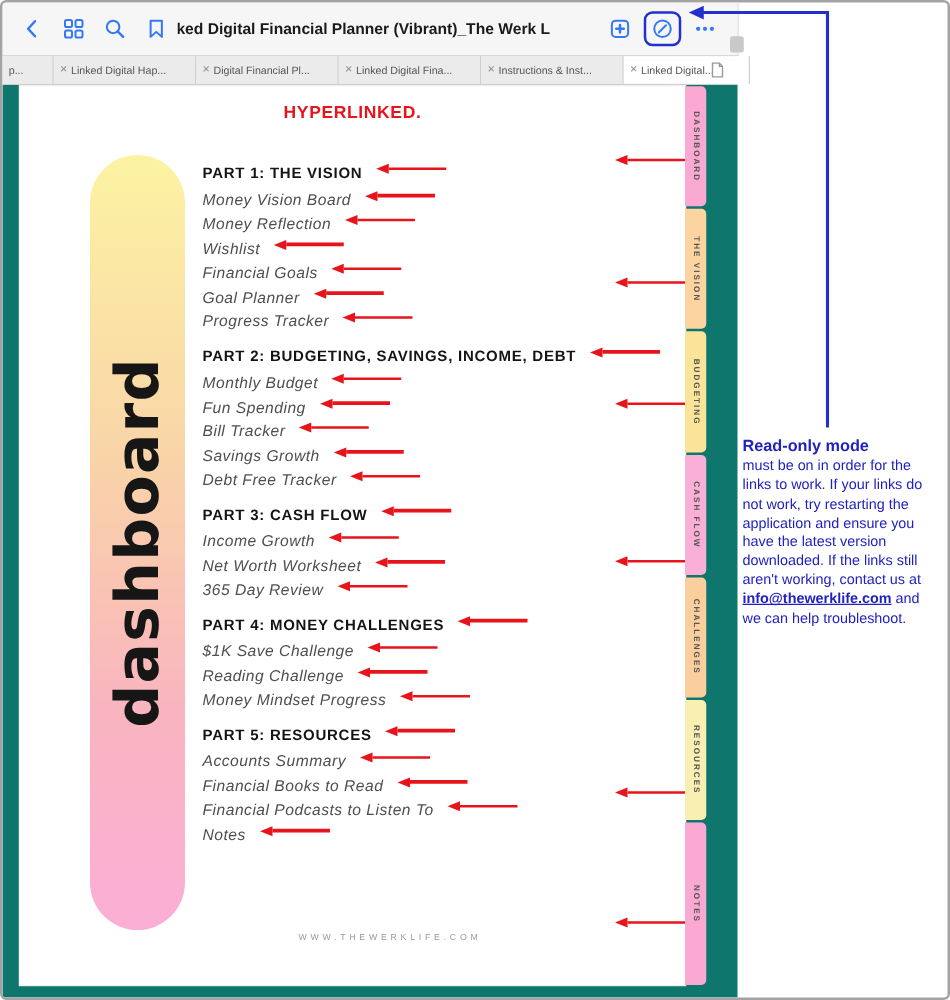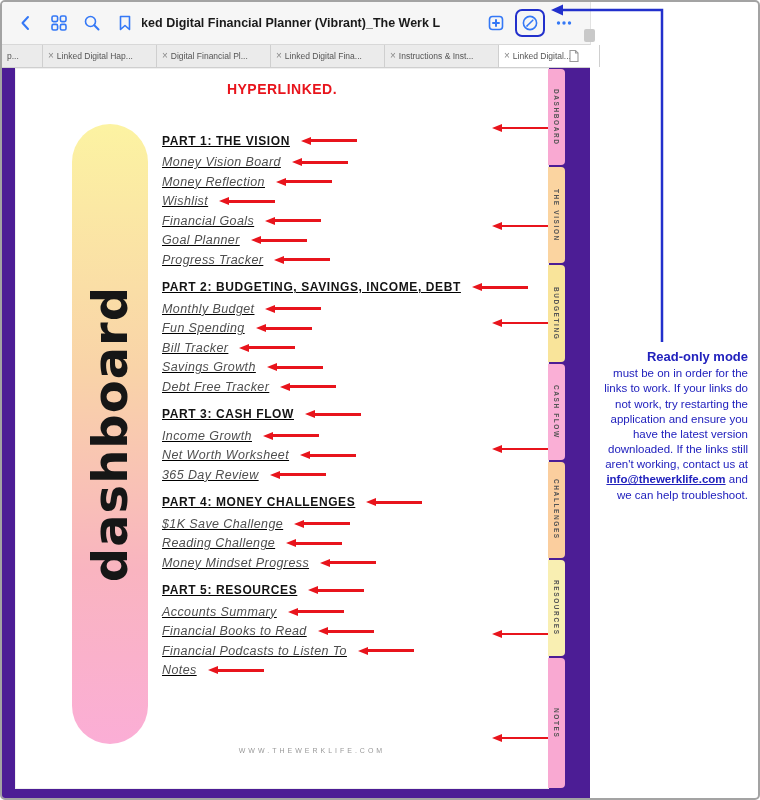--- a/index.html
+++ b/index.html
@@ -28,53 +28,53 @@
     border-bottom:1px solid #cfcfcf;display:flex;align-items:stretch;}
   .tab{width:103px;flex:none;display:flex;align-items:center;gap:3px;padding:0 5px;
     border-right:1px solid #cfcfcf;overflow:hidden;cursor:pointer;background:#ebebeb;}
   .tab:first-child{width:30px;}
   .tab.active{background:#ffffff;width:90px;}
   .tab-close{font-size:10px;color:#8a8a8a;line-height:1;cursor:pointer;}
   .tab-label{font-size:8.5px;color:#555;white-space:nowrap;overflow:hidden;}
   .tabend-icon{position:absolute;left:566px;top:47px;}
 
   
-  .docarea{position:absolute;left:0;top:66px;width:588px;bottom:0;background:#4c1d95;}
+  .docarea{position:absolute;left:0;top:66px;width:588px;bottom:0;background:#0f766e;}
   .page{position:absolute;left:14px;top:1px;width:532px;height:719px;background:#fff;
     box-shadow:0 0 0 1px #efefef;}
   .heading{position:absolute;left:0;top:12px;width:100%;text-align:center;color:var(--red);
     font-weight:800;letter-spacing:.5px;}
   .heading .l1{font-size:14px;margin-bottom:2px;}
   .heading .l2{font-size:13.5px;}
   .pill{position:absolute;left:56px;top:55px;width:76px;height:620px;border-radius:38px;
     background:linear-gradient(180deg,#fcf3a2 0%,#f9d3a8 40%,#f9b4c0 72%,#fbaed6 100%);
     display:flex;align-items:center;justify-content:center;overflow:visible;}
   .pill-label{transform:rotate(-90deg);white-space:nowrap;font-family:"DejaVu Sans",sans-serif;
     font-weight:bold;font-size:48px;letter-spacing:1px;color:#161616;}
   .toc{position:absolute;left:146px;top:62px;width:380px;}
-  .toc-row{display:flex;align-items:center;height:19.5px;cursor:pointer;text-decoration:underline;}
+  .toc-row{display:flex;align-items:flex-start;height:19.5px;cursor:pointer;}
   .toc-row.head{margin:8px 0 2px;}
   .toc-row.head:first-child{margin-top:0;}
   .toc-head{font-weight:bold;color:#141414;font-size:12px;letter-spacing:.6px;white-space:nowrap;}
   .toc-item{font-style:italic;color:#4f4f4f;font-size:12.5px;letter-spacing:.4px;white-space:nowrap;}
   .r-arrow{display:inline-flex;align-items:center;margin-left:11px;}
   .r-arrow::before{content:"";width:0;height:0;border-top:4.5px solid transparent;
     border-bottom:4.5px solid transparent;border-right:10px solid var(--red);}
   .r-arrow::after{content:"";height:2.8px;width:46px;background:var(--red);}
   .nav-arrow{position:absolute;left:476px;margin-left:0;}
   .footer{position:absolute;left:146px;bottom:34px;width:300px;text-align:center;font-size:7px;
     letter-spacing:3px;color:#999;}
   .side-tabs{position:absolute;left:532px;top:0;width:17px;height:719px;display:flex;
     flex-direction:column;gap:2px;}
   .side-tab{flex:1;border-radius:0 4px 4px 0;display:flex;align-items:center;justify-content:center;
     writing-mode:vertical-rl;font-size:6.5px;font-weight:bold;letter-spacing:1.6px;color:#555;
     cursor:pointer;white-space:nowrap;}
 
   
-  .note{position:absolute;left:592px;top:346px;width:154px;text-align:right;color:var(--noteblue);
+  .note{position:absolute;left:592px;top:346px;width:154px;text-align:left;color:var(--noteblue);
     font-size:11.5px;line-height:1.32;font-weight:500;}
   .note b{display:block;font-size:13px;font-weight:800;margin-bottom:1px;}
   .note a{color:var(--noteblue);text-decoration:underline;cursor:pointer;font-weight:600;}
   .annot{position:absolute;left:0;top:0;pointer-events:none;}
 </style>
 </head>
 <body>
 
 <div class="frame">
 

